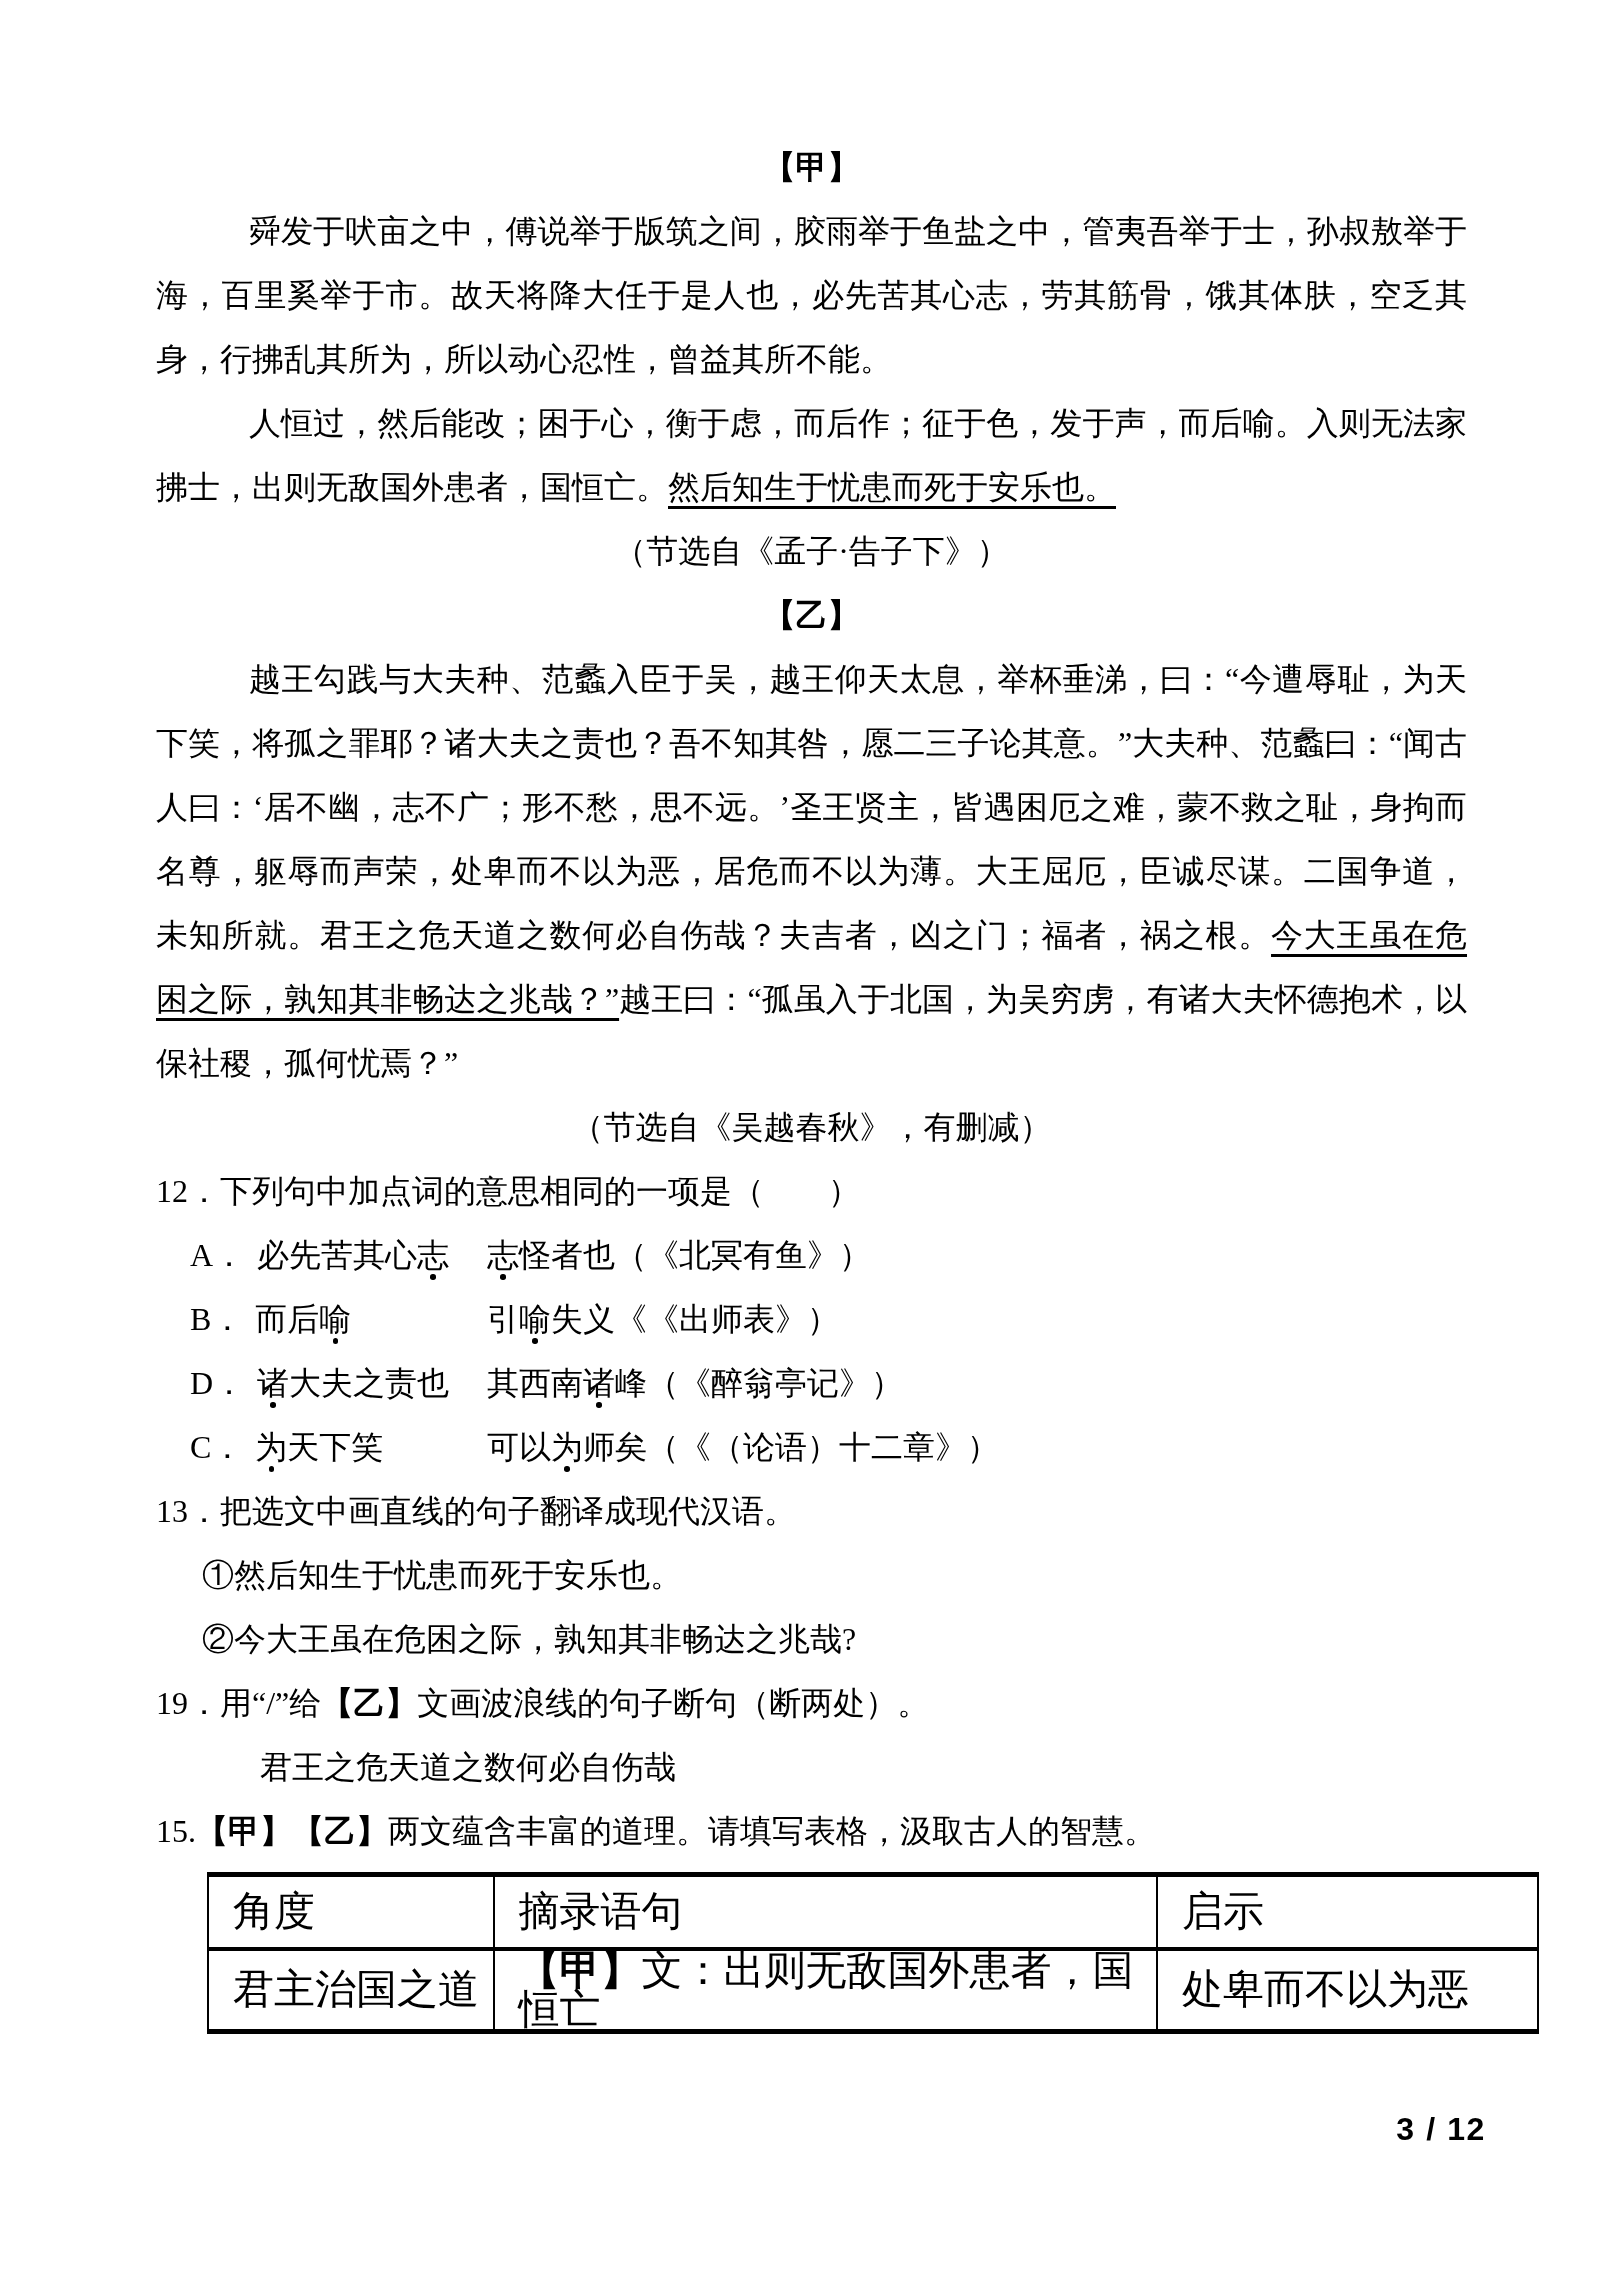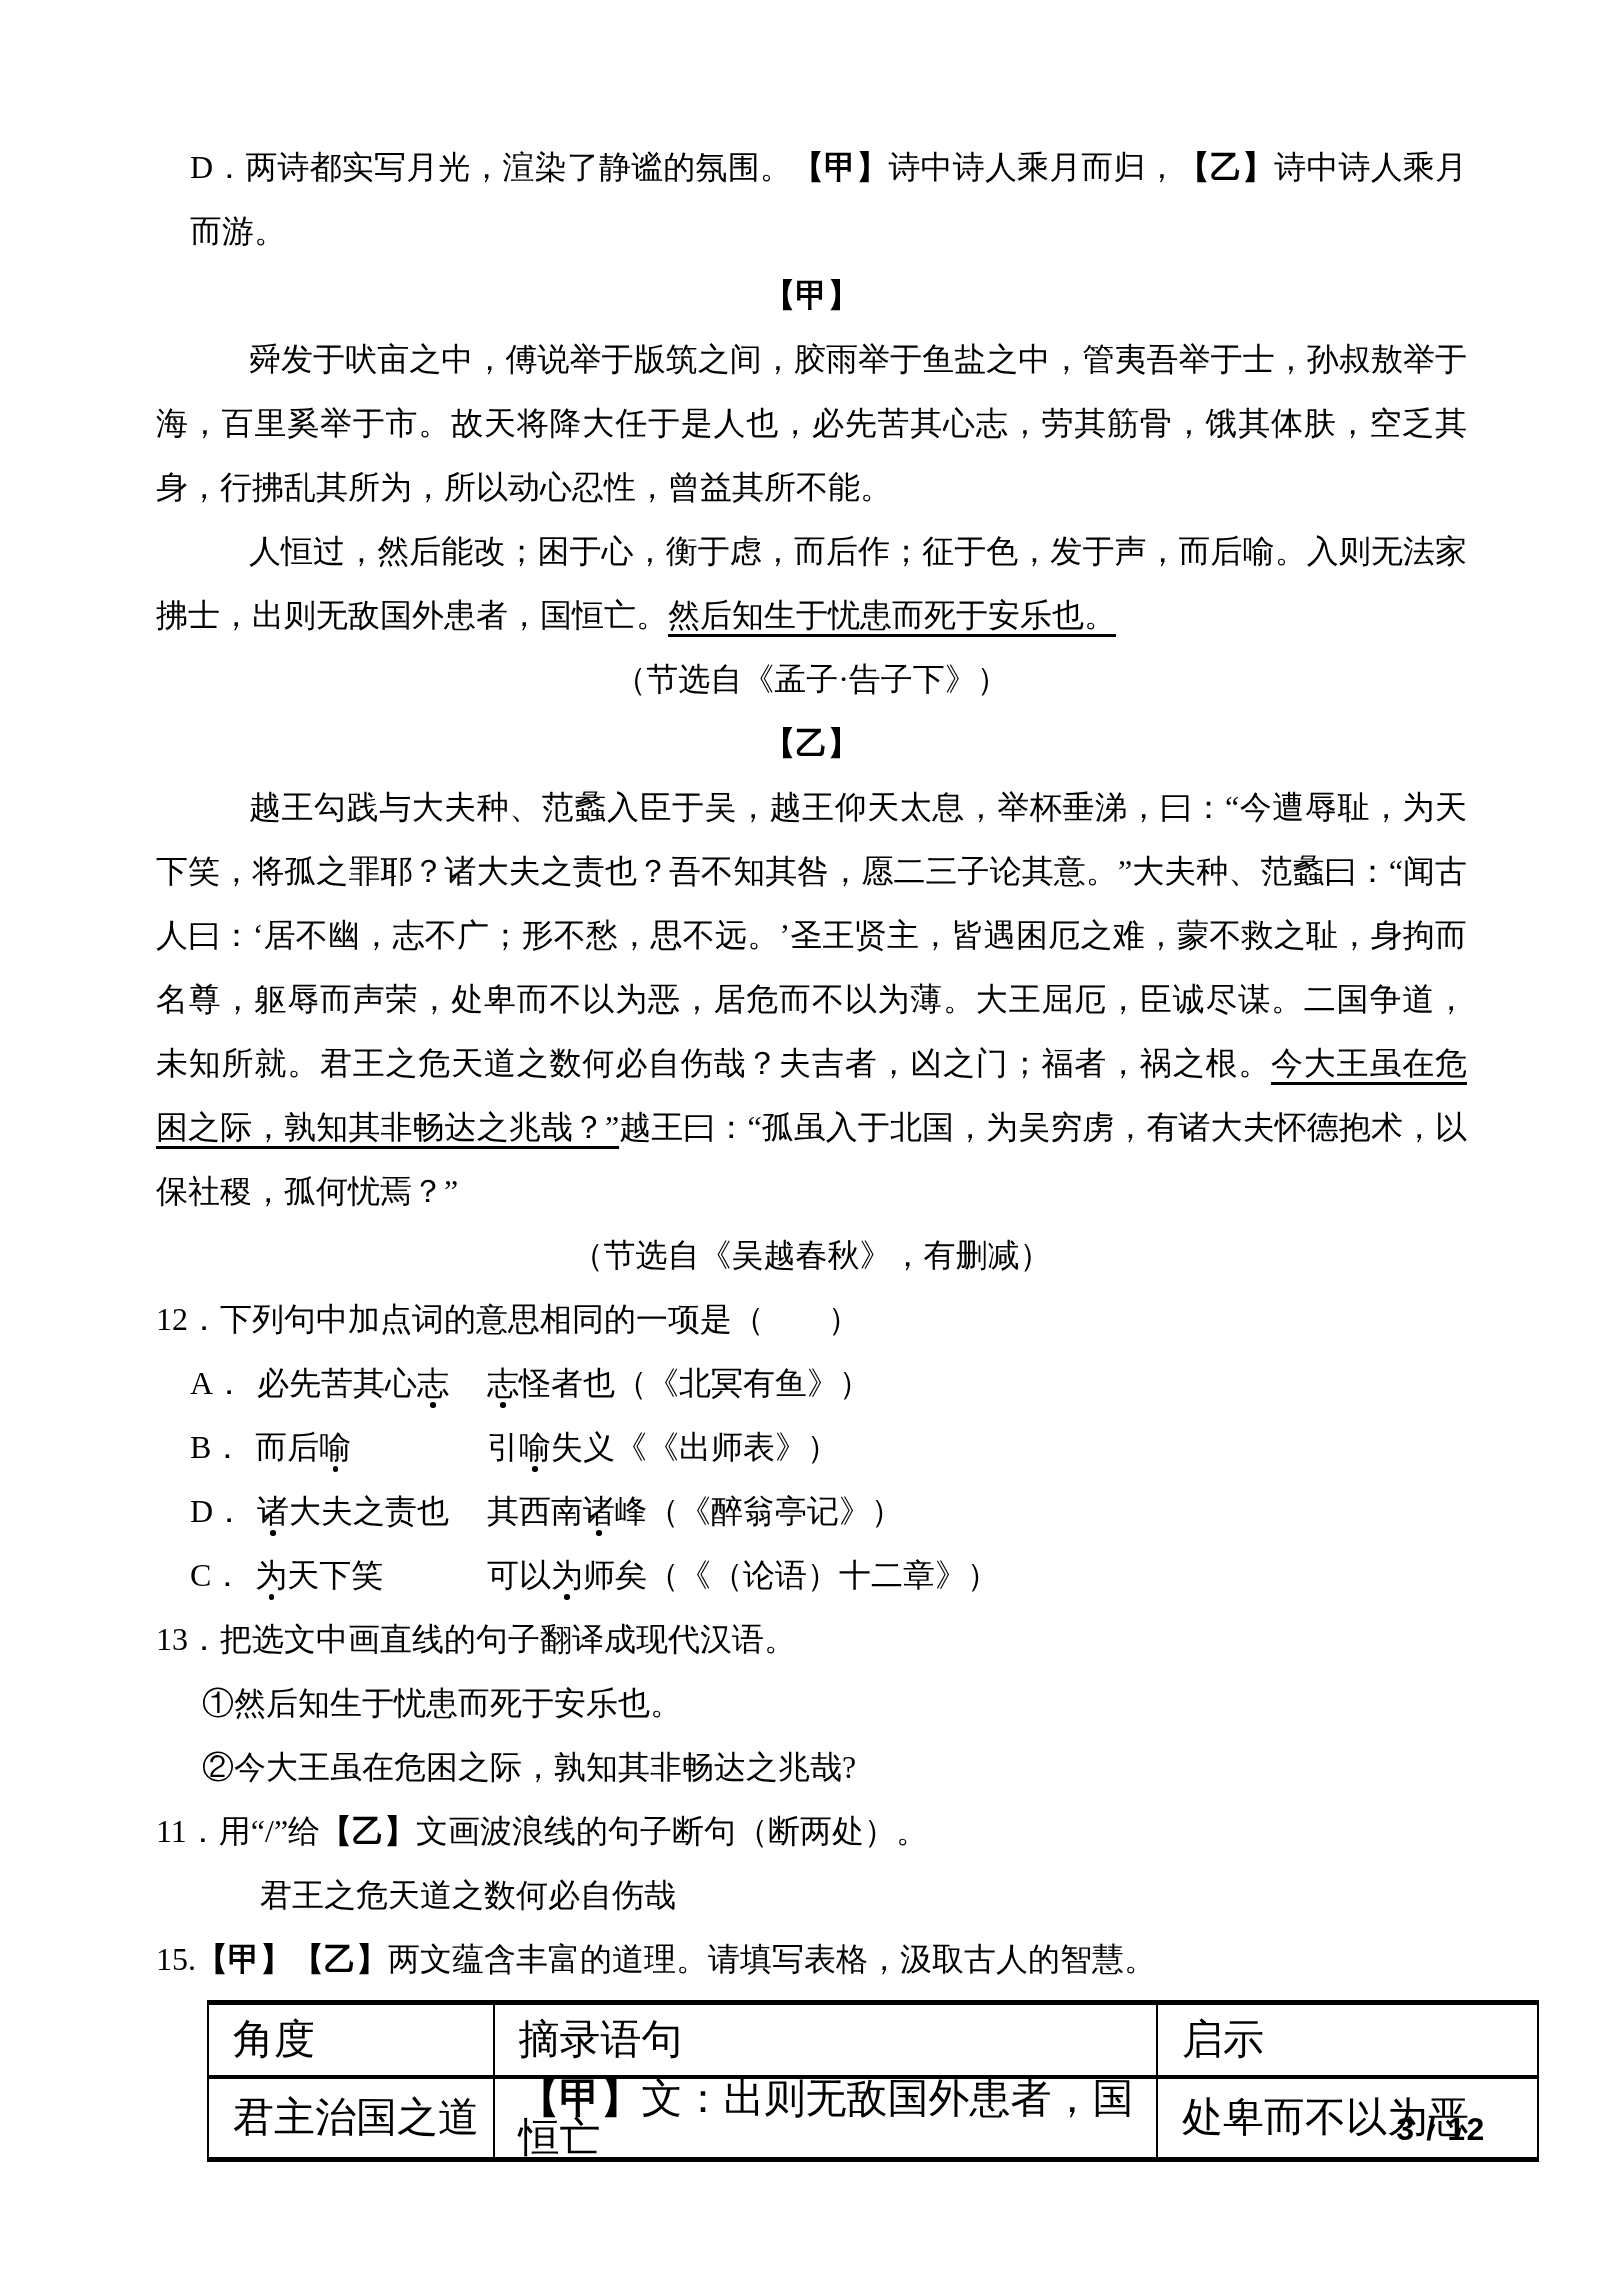--- a/index.html
+++ b/index.html
@@ -62,21 +62,20 @@
     font-family:"Liberation Sans","DejaVu Sans",sans-serif;
     font-weight:bold;font-size:32px;letter-spacing:1.6px;
   }
 </style>
 </head>
 <body>
 
 <div class="page">
   <div class="content">
 
-    <div class="line indent-opt"><span>D．两诗都实写月光，渲染了静谧的氛围。</span><span class="b">【甲】</span><span>诗中诗人乘月而归，</span><span class="b">【乙】</span><span>诗中诗人乘月而游。</span></div>
 
 
     <div class="line center">【甲】</div>
 
     <div class="line para">舜发于吠亩之中，傅说举于版筑之间，胶雨举于鱼盐之中，管夷吾举于士，孙叔敖举于海，百里奚举于市。故天将降大任于是人也，必先苦其心志，劳其筋骨，饿其体肤，空乏其身，行拂乱其所为，所以动心忍性，曾益其所不能。</div>
 
     <div class="line para"><span>人恒过，然后能改；困于心，衡于虑，而后作；征于色，发于声，而后喻。入则无法家拂士，出则无敌国外患者，国恒亡。</span><span class="u">然后知生于忧患而死于安乐也。</span></div>
 
     <div class="line right">（节选自《孟子·告子下》）</div>
 
@@ -94,21 +93,21 @@
         <div class="line opt indent-opt"><span class="opt-left"><span class="opt-label">D．</span><span class="dotted">诸</span><span>大夫之责也</span></span><span><span>其西南</span><span class="dotted">诸</span><span>峰（《醉翁亭记》）</span></span></div>
         <div class="line opt indent-opt"><span class="opt-left"><span class="opt-label">C．</span><span class="dotted">为</span><span>天下笑</span></span><span><span>可以</span><span class="dotted">为</span><span>师矣（《（论语）十二章》）</span></span></div>
       </div>
 
     <div class="line">13．把选文中画直线的句子翻译成现代汉语。</div>
 
     <div class="line sub">①然后知生于忧患而死于安乐也。</div>
 
     <div class="line sub">②今大王虽在危困之际，孰知其非畅达之兆哉?</div>
 
-    <div class="line"><span>11．用“/”给</span><span class="b">【乙】</span><span>文画波浪线的句子断句（断两处）。</span></div>
+    <div class="line"><span>19．用“/”给</span><span class="b">【乙】</span><span>文画波浪线的句子断句（断两处）。</span></div>
 
     <div class="line q14s">君王之危天道之数何必自伤哉</div>
 
     <div class="line"><span>15.</span><span class="b">【甲】【乙】</span><span>两文蕴含丰富的道理。请填写表格，汲取古人的智慧。</span></div>
 
     <table class="qt">
       <tbody>
           <tr class="hdr">
         <td class="col-angle">角度</td>
         <td class="col-quote">摘录语句</td>

